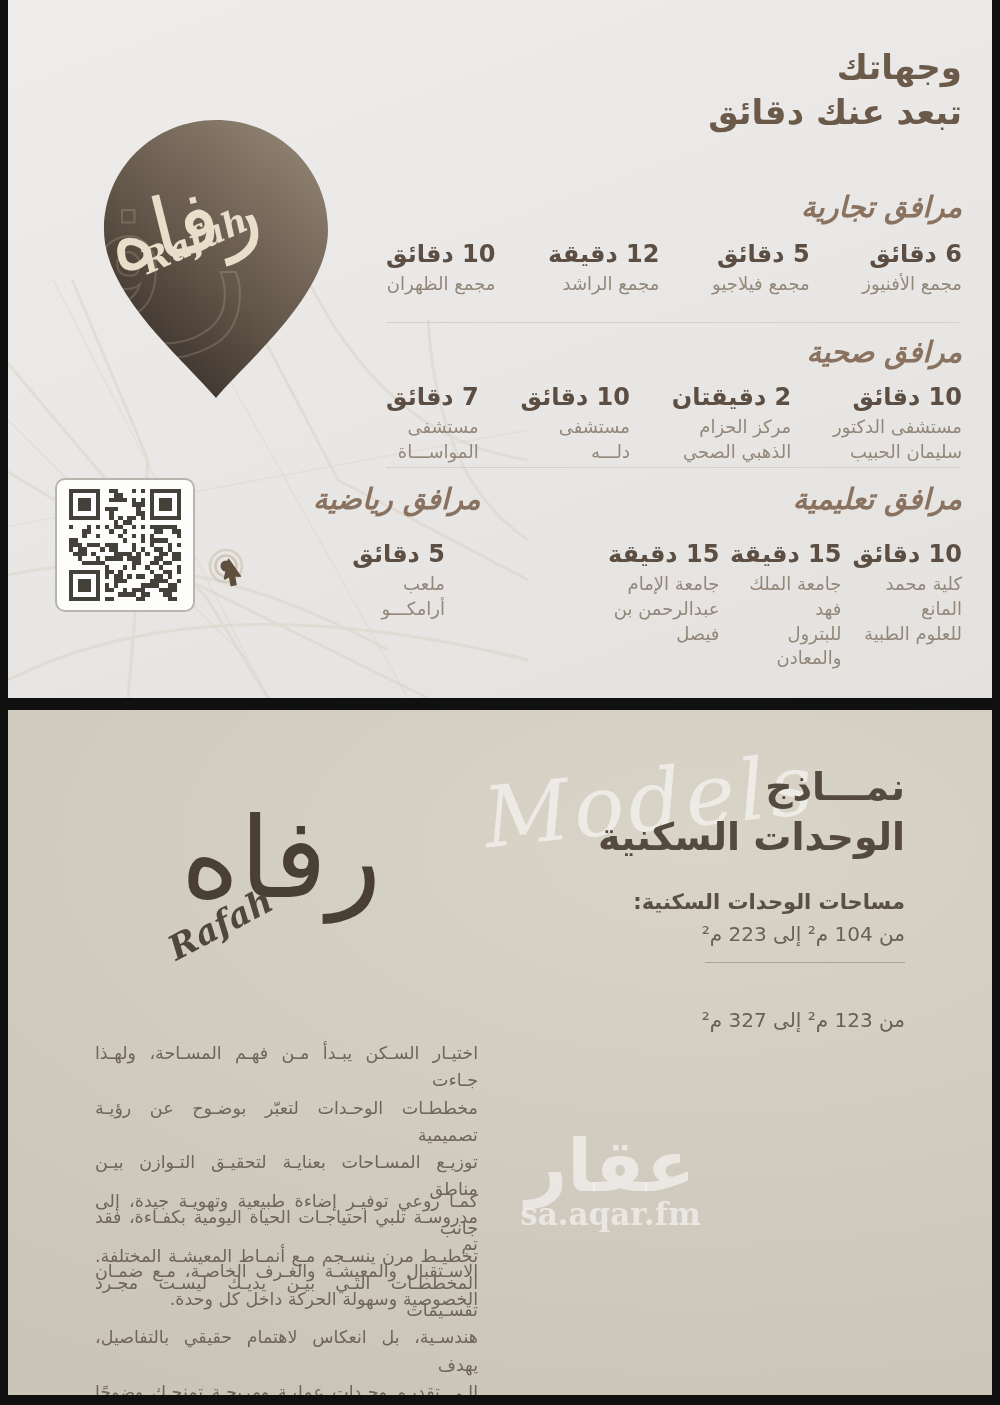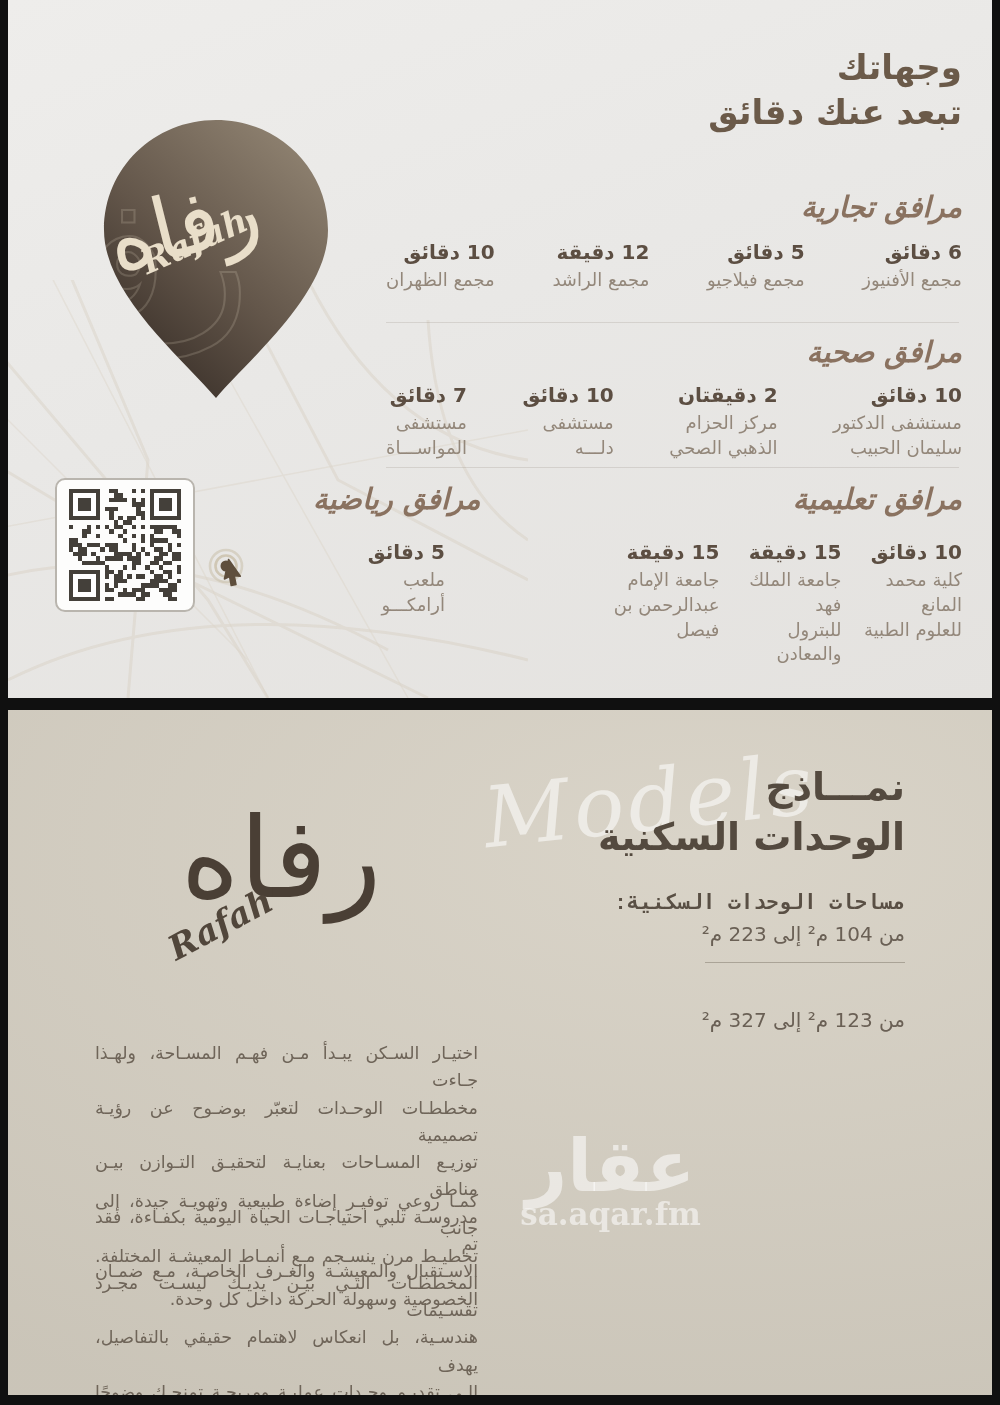--- a/index.html
+++ b/index.html
@@ -22,21 +22,21 @@
     position:absolute;right:30px;direction:rtl;text-align:left;
     font-size:29px;font-weight:bold;color:#8a7260;font-style:italic;
   }
   .section-header.sports{right:auto;left:305px;}
   .fac-row{
     position:absolute;right:30px;left:378px;display:flex;direction:rtl;
     justify-content:space-between;align-items:flex-start;
   }
   .fac-row.edu{left:560px;}
   .fac-cell{text-align:right;direction:rtl;}
-  .fac-time{font-size:20px;font-weight:bold;color:#5c4e42;margin-bottom:4px;}
+  .fac-time{font-size:24px;font-weight:bold;color:#5c4e42;margin-bottom:4px;}
   .fac-name{font-size:18px;color:#93877a;line-height:1.38;white-space:pre-line;}
   .divider-t{position:absolute;left:378px;right:33px;height:1px;background:rgba(90,78,64,0.14);}
   .sports-cell{position:absolute;top:540px;right:547px;text-align:right;direction:rtl;}
   
   .qr-box{
     position:absolute;left:47px;top:478px;width:140px;height:134px;
     background:#fdfdfc;border:2px solid #b9b5ae;border-radius:10px;padding:9px;
   }
   .qr-box svg{width:100%;height:100%;display:block;}
   .tap-icon{position:absolute;left:196px;top:546px;width:50px;height:54px;}
@@ -56,21 +56,21 @@
     font-family:"DejaVu Serif","Liberation Serif",serif;font-style:italic;
     font-size:84px;color:rgba(255,255,255,0.55);transform:rotate(-6deg);
     letter-spacing:4px;pointer-events:none;
   }
   .bottom-title{
     position:absolute;top:52px;right:87px;direction:rtl;text-align:right;
     font-size:38px;font-weight:bold;color:#544a3f;line-height:1.32;
   }
   .b-label{
     position:absolute;right:87px;direction:rtl;text-align:right;
-    font-size:21px;font-weight:bold;color:#594f44;font-family:Liberation Mono, monospace;
+    font-size:21px;font-weight:bold;color:#594f44;
   }
   .b-value{
     position:absolute;right:87px;direction:rtl;text-align:right;
     font-size:20px;color:#6a6055;
   }
   .divider-b{position:absolute;right:87px;width:200px;height:1px;background:rgba(90,80,65,0.35);top:252px;}
   .rafah-logo{position:absolute;left:148px;top:92px;width:250px;height:190px;color:#4a3f35;}
   .rafah-ar{font-size:112px;line-height:1;direction:rtl;text-align:center;}
   .rafah-en{
     position:absolute;left:8px;top:102px;

